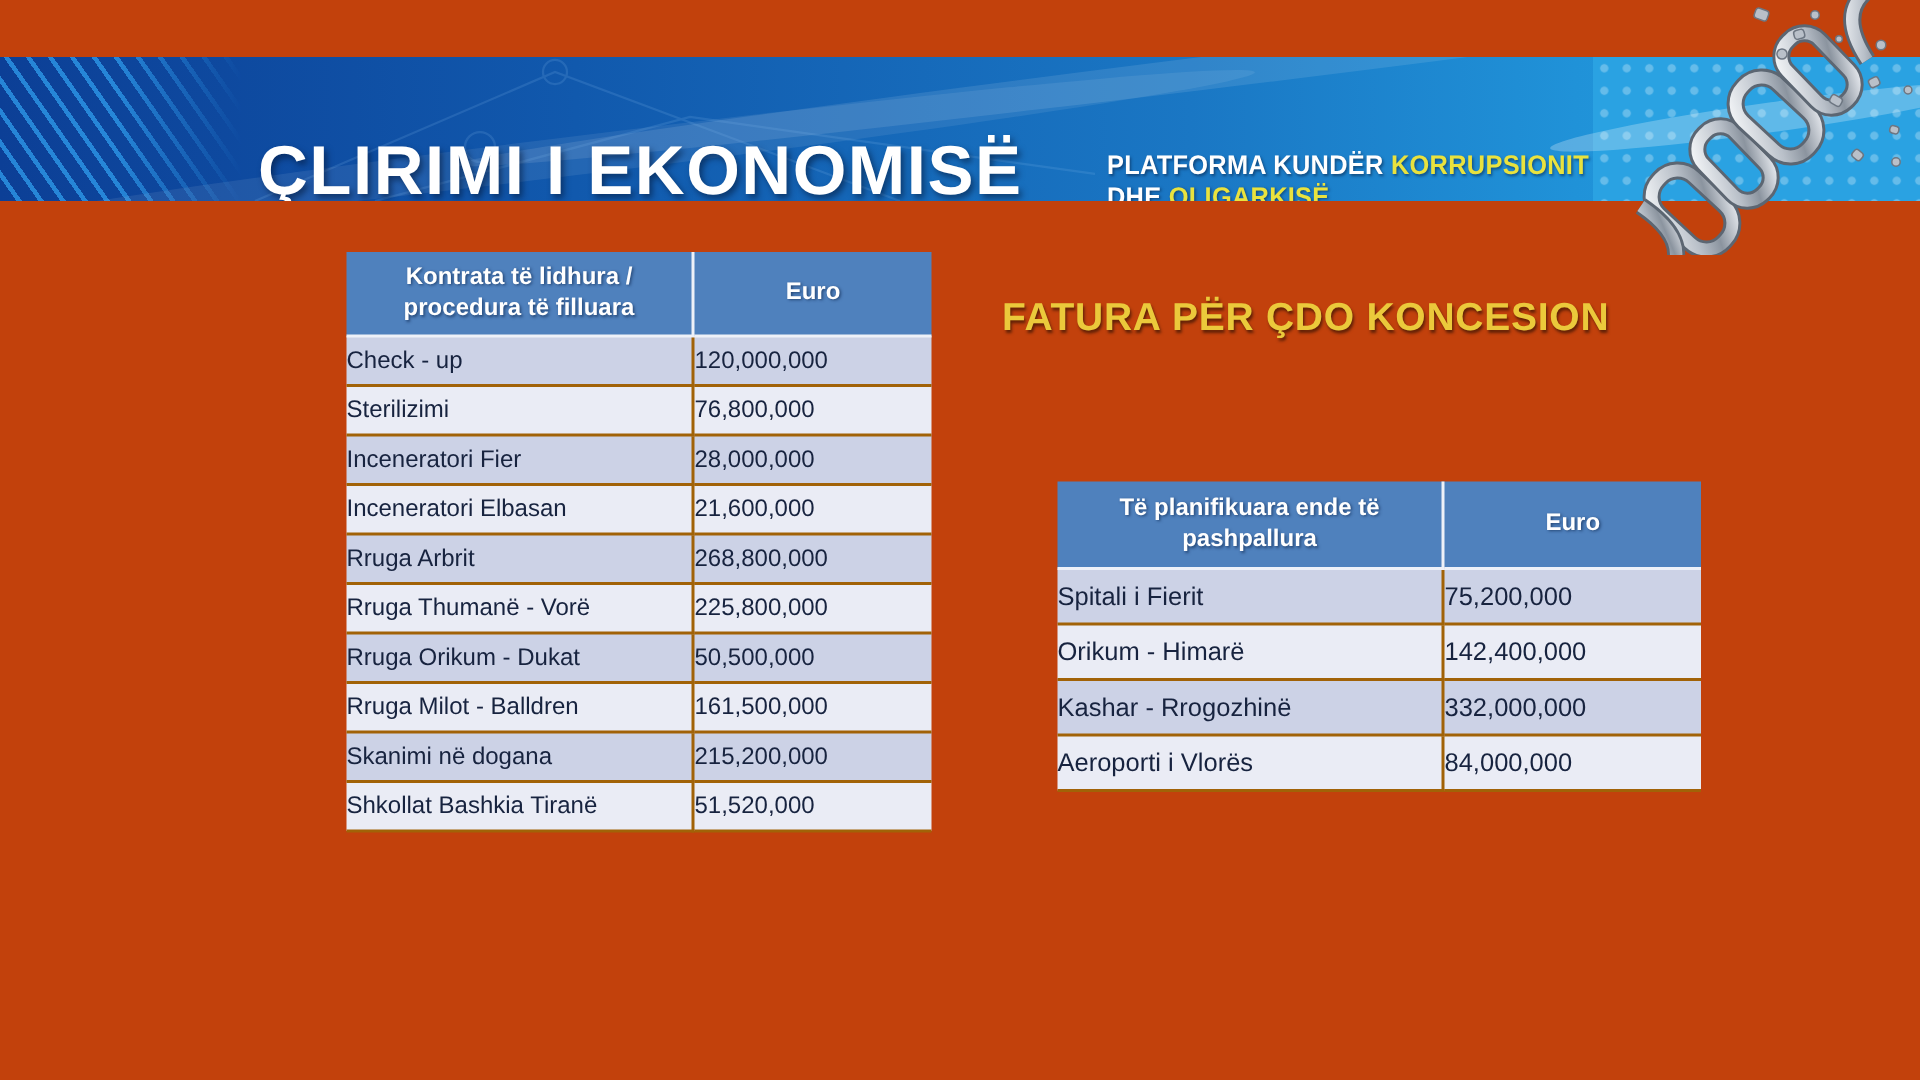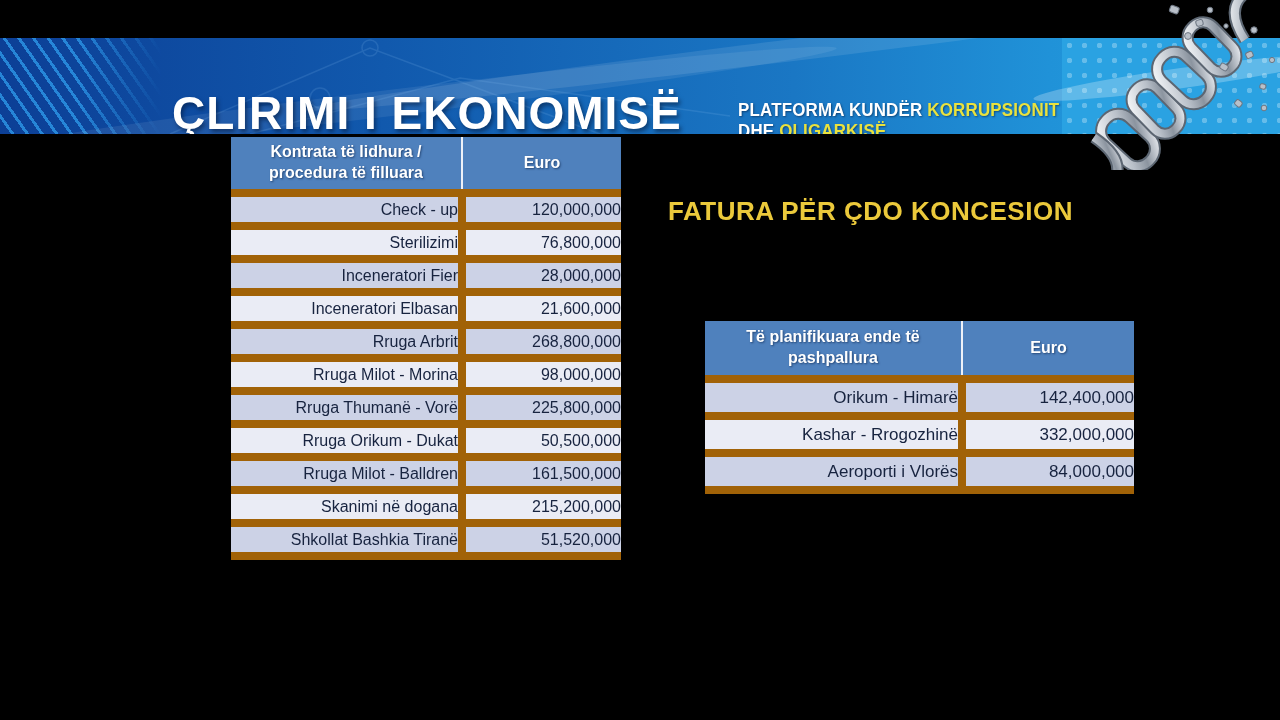--- a/index.html
+++ b/index.html
@@ -1,19 +1,19 @@
 <!DOCTYPE html>
 <html><head>
 <meta charset="utf-8">
 <style>
   * { margin:0; padding:0; box-sizing:border-box; }
   html,body { width:1280px; height:720px; overflow:hidden; }
   body { font-family:"Liberation Sans", sans-serif; }
 
-  .slide { position:relative; width:1280px; height:720px; background:#000000; overflow:hidden; }
+  .slide { position:relative; width:1280px; height:720px; background:#c2410c; overflow:hidden; }
 
   
   .banner {
     position:absolute; left:0; top:38px; width:1280px; height:96px;
     background:linear-gradient(90deg,#0c3f96 0%, #1159ad 30%, #1a77c4 62%, #2092d8 82%, #28a2e2 100%);
     overflow:hidden;
   }
   .banner-stripes {
     position:absolute; left:0; top:0; width:170px; height:96px;
     background:repeating-linear-gradient(55deg, transparent 0 9px, #2f9ded 9px 12px);
@@ -68,30 +68,30 @@
   }
 
   .tbl { border-collapse:collapse; table-layout:fixed; }
   .tbl th {
     background:#4f81bd; color:#ffffff; font-weight:700; font-size:16px;
     text-align:center; vertical-align:middle; line-height:1.3;
     text-shadow:1px 1px 2px rgba(15,40,80,.65);
     border:2px solid #eef1f8;
   }
   .tbl td {
-    color:#17233f; font-size:16px; text-align:right; vertical-align:middle;
-    border:8px solid #a16207;
+    color:#17233f; font-size:16px; text-align:left; vertical-align:middle;
+    border:2px solid #a16207;
   }
   .tbl tr:nth-child(odd)  td { background:#ccd2e6; }
   .tbl tr:nth-child(even) td { background:#eaecf5; }
   .tbl th:first-child, .tbl td:first-child { border-left:none; }
   .tbl th:last-child,  .tbl td:last-child  { border-right:none; }
   .tbl thead th { border-top:none; }
 
-  .tbl-left  { position:absolute; left:231px; top:137px; width:390px; }
+  .tbl-left  { position:absolute; left:231px; top:168px; width:390px; }
   .tbl-left  th { height:56px; }
   .tbl-left  td { height:33px; }
   .tbl-left  col.c1 { width:231px; } .tbl-left col.c2 { width:159px; }
 
   .tbl-right { position:absolute; left:705px; top:321px; width:429px; }
   .tbl-right th { height:58px; }
   .tbl-right td { height:37px; font-size:17px; }
   .tbl-right col.c1 { width:257px; } .tbl-right col.c2 { width:172px; }
 </style>
 </head>
@@ -209,24 +209,20 @@
         </tr>
         <tr>
           <td>Inceneratori Elbasan</td>
           <td>21,600,000</td>
         </tr>
         <tr>
           <td>Rruga Arbrit</td>
           <td>268,800,000</td>
         </tr>
         <tr>
-          <td>Rruga Milot - Morina</td>
-          <td>98,000,000</td>
-        </tr>
-        <tr>
           <td>Rruga Thumanë - Vorë</td>
           <td>225,800,000</td>
         </tr>
         <tr>
           <td>Rruga Orikum - Dukat</td>
           <td>50,500,000</td>
         </tr>
         <tr>
           <td>Rruga Milot - Balldren</td>
           <td>161,500,000</td>
@@ -248,20 +244,24 @@
         <col class="c2">
       </colgroup>
   <thead>
         <tr>
           <th>Të planifikuara ende të pashpallura</th>
           <th>Euro</th>
         </tr>
       </thead>
       <tbody>
         <tr>
+          <td>Spitali i Fierit</td>
+          <td>75,200,000</td>
+        </tr>
+        <tr>
           <td>Orikum - Himarë</td>
           <td>142,400,000</td>
         </tr>
         <tr>
           <td>Kashar - Rrogozhinë</td>
           <td>332,000,000</td>
         </tr>
         <tr>
           <td>Aeroporti i Vlorës</td>
           <td>84,000,000</td>

